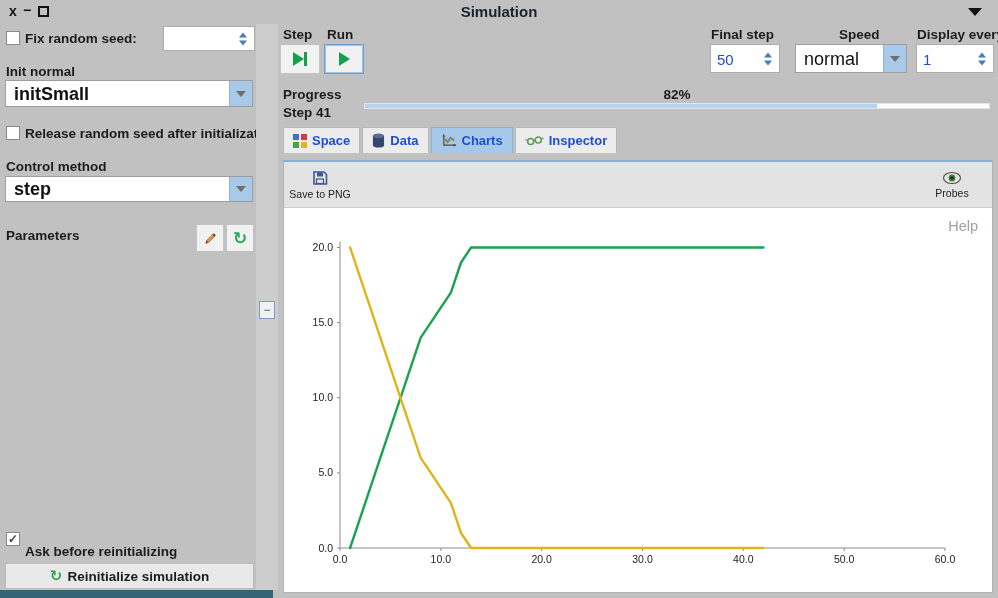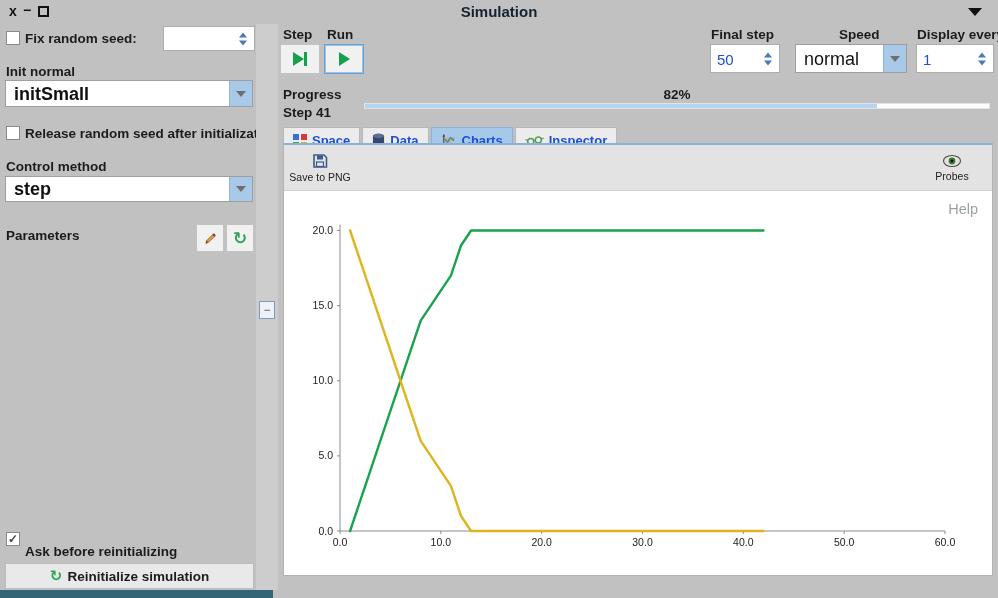--- a/index.html
+++ b/index.html
@@ -44,21 +44,21 @@
   .progress-fill { height:100%; background:#b4d4f1; }
   .pct { position:absolute; left:364px; top:87px; width:626px; text-align:center; font-size:13.5px; font-weight:600; }
 
   
   #tabs { position:absolute; left:283px; top:127px; height:26px; display:flex; gap:2px; }
   .tab { display:inline-flex; align-items:center; gap:5px; padding:0 9px; height:26px; background:#ececec; border:1px solid #b8b8b8; border-bottom:none; font-size:13px; font-weight:600; color:#1d4ed8; }
   .tab.selected { background:#a6c9ea; border-color:#86b3da; }
   .tab svg { display:block; }
 
   
-  .panel { position:absolute; left:283px; top:143px; width:710px; height:433px; background:#fff; border:1px solid #b2b2b2; border-top:2px solid #86b3da; }
+  .panel { position:absolute; left:283px; top:160px; width:710px; height:433px; background:#fff; border:1px solid #b2b2b2; border-top:2px solid #86b3da; }
   .cht-toolbar { position:absolute; left:0; top:0; right:0; height:46px; background:#e3e3e3; border-bottom:1px solid #cfcfcf; }
   .toolbtn { position:absolute; top:3px; width:72px; height:40px; display:flex; flex-direction:column; align-items:center; justify-content:center; gap:2px; background:transparent; border:none; font-size:10.5px; color:#222; }
   .chart-body { position:absolute; left:0; top:46px; right:0; bottom:0; background:#fff; }
   .help-link { position:absolute; right:14px; top:56px; font-size:14.5px; color:#9aa49c; }
   #chart-svg { position:absolute; left:0; top:0; }
 
   .teal-strip { position:absolute; left:0; top:590px; width:273px; height:8px; background:#336577; }
 </style>
 </head>
 <body>

